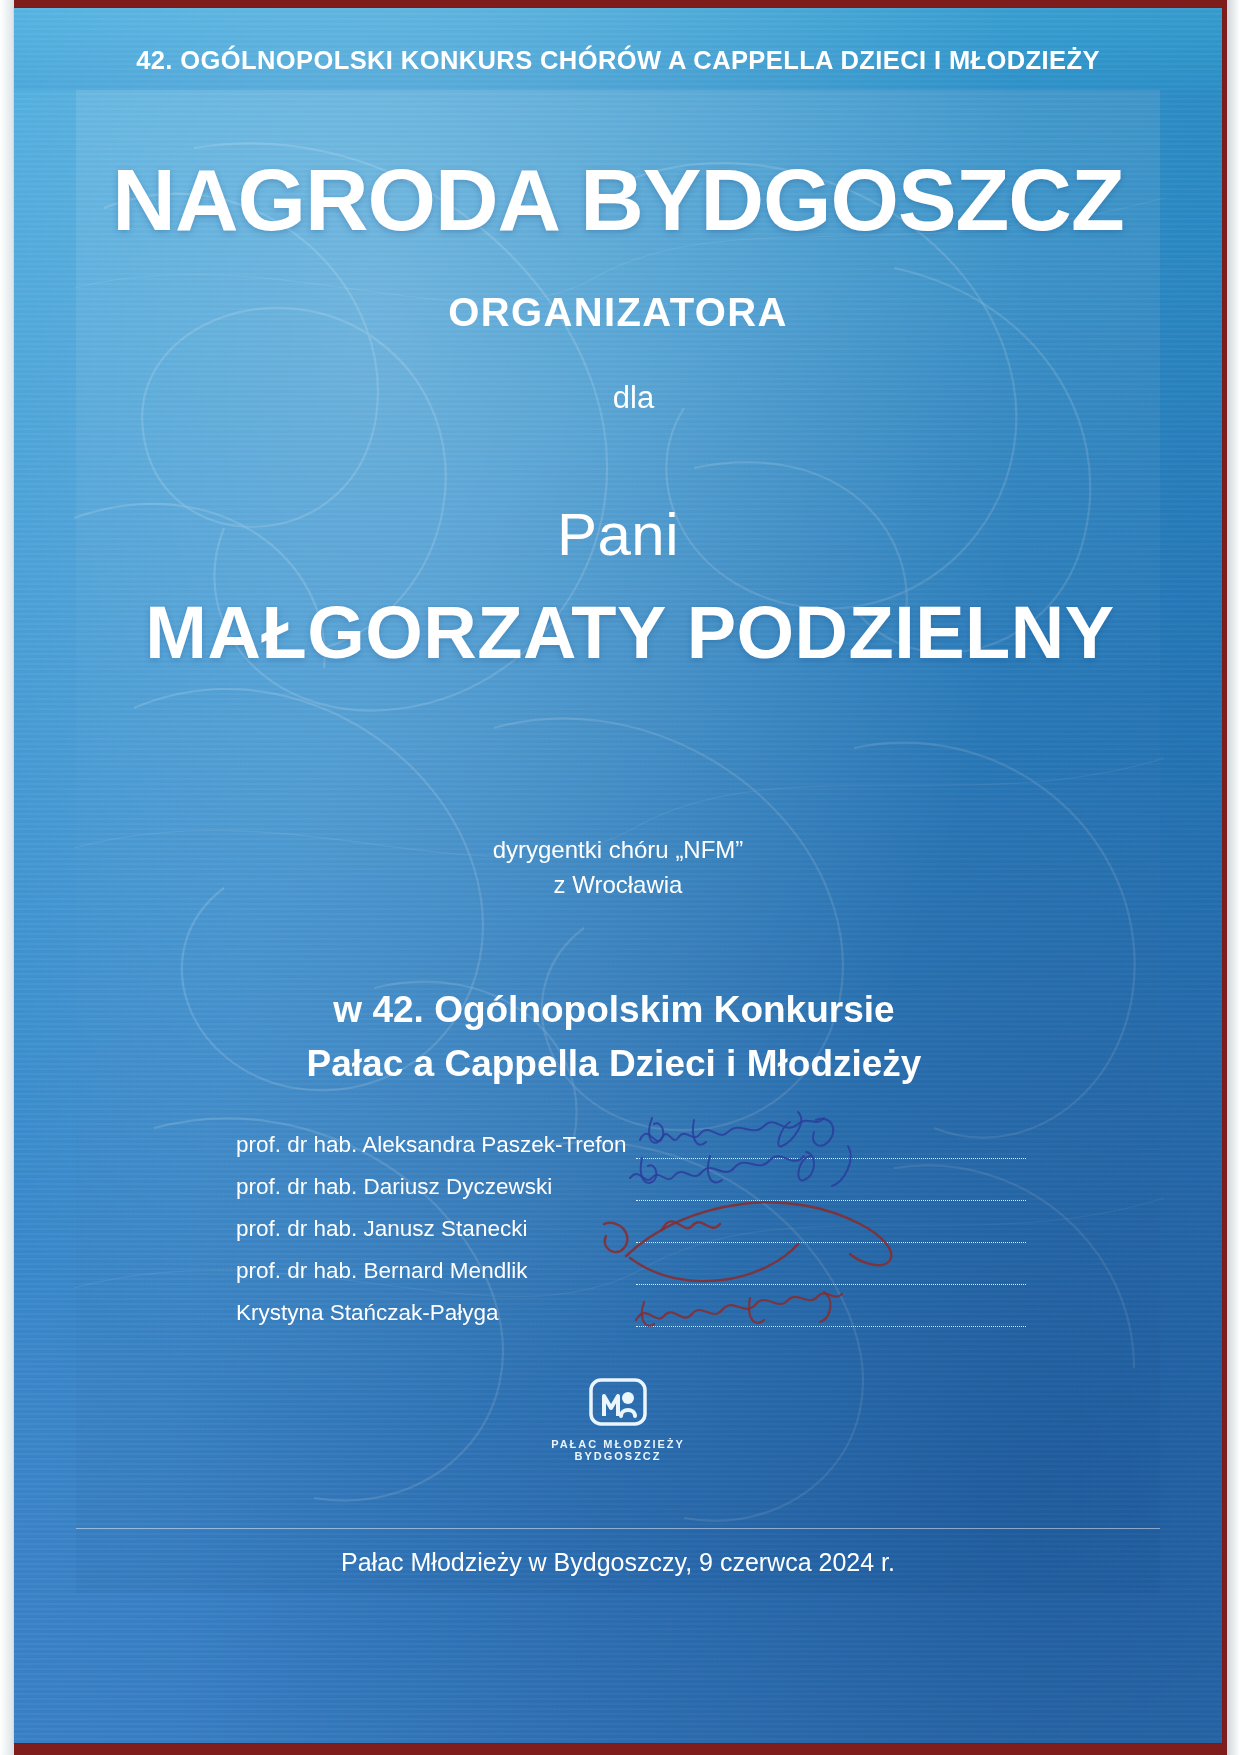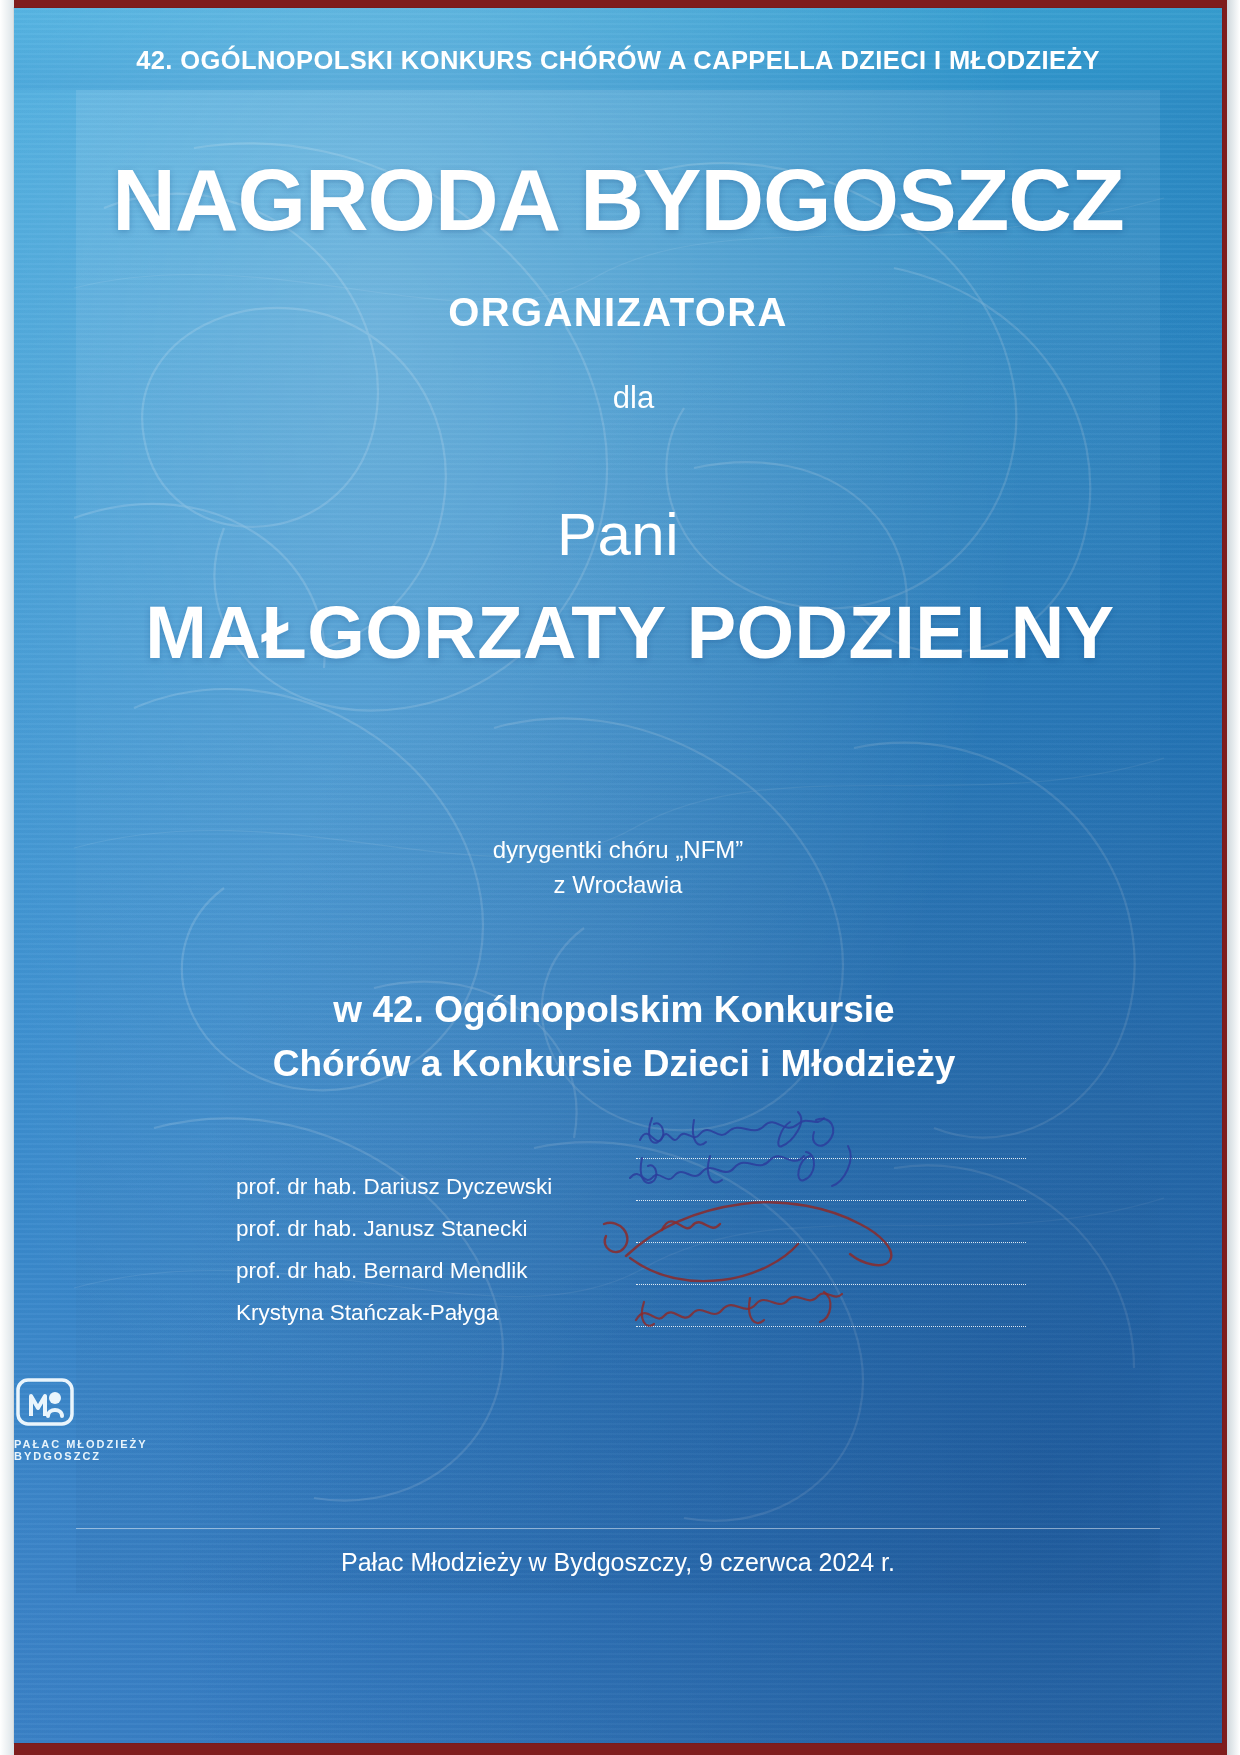--- a/index.html
+++ b/index.html
@@ -191,21 +191,21 @@
     width: 560px;
     height: 235px;
     pointer-events: none;
   }
 
   
   .logo-wrap {
     position: absolute;
     left: 0; right: 0;
     top: 1368px;
-    text-align: left;
+    text-align: center;
   }
   .logo-mark {
     display: inline-block;
     width: 62px;
     height: 54px;
   }
   .logo-text1 {
     margin-top: 4px;
     font-size: 11px;
     letter-spacing: 2px;
@@ -300,25 +300,26 @@
       <div class="honorific">Pani</div>
       <div class="recipient">MAŁGORZATY PODZIELNY</div>
 
       <div class="role">
         <div>dyrygentki chóru „NFM”</div>
         <div>z Wrocławia</div>
       </div>
 
       <div class="event">
         <div>w 42. Ogólnopolskim Konkursie</div>
-        <div>Chórów a Konkursie Dzieci i Młodzieży</div>
+        <div>Pałac a Cappella Dzieci i Młodzieży</div>
       </div>
 
       <div class="signatures">
         <div class="sig-row">
+          <span class="sig-name">prof. dr hab. Aleksandra Paszek-Trefon</span>
           <span class="sig-line"></span>
         </div>
         <div class="sig-row">
           <span class="sig-name">prof. dr hab. Dariusz Dyczewski</span>
           <span class="sig-line"></span>
         </div>
         <div class="sig-row">
           <span class="sig-name">prof. dr hab. Janusz Stanecki</span>
           <span class="sig-line"></span>
         </div>

